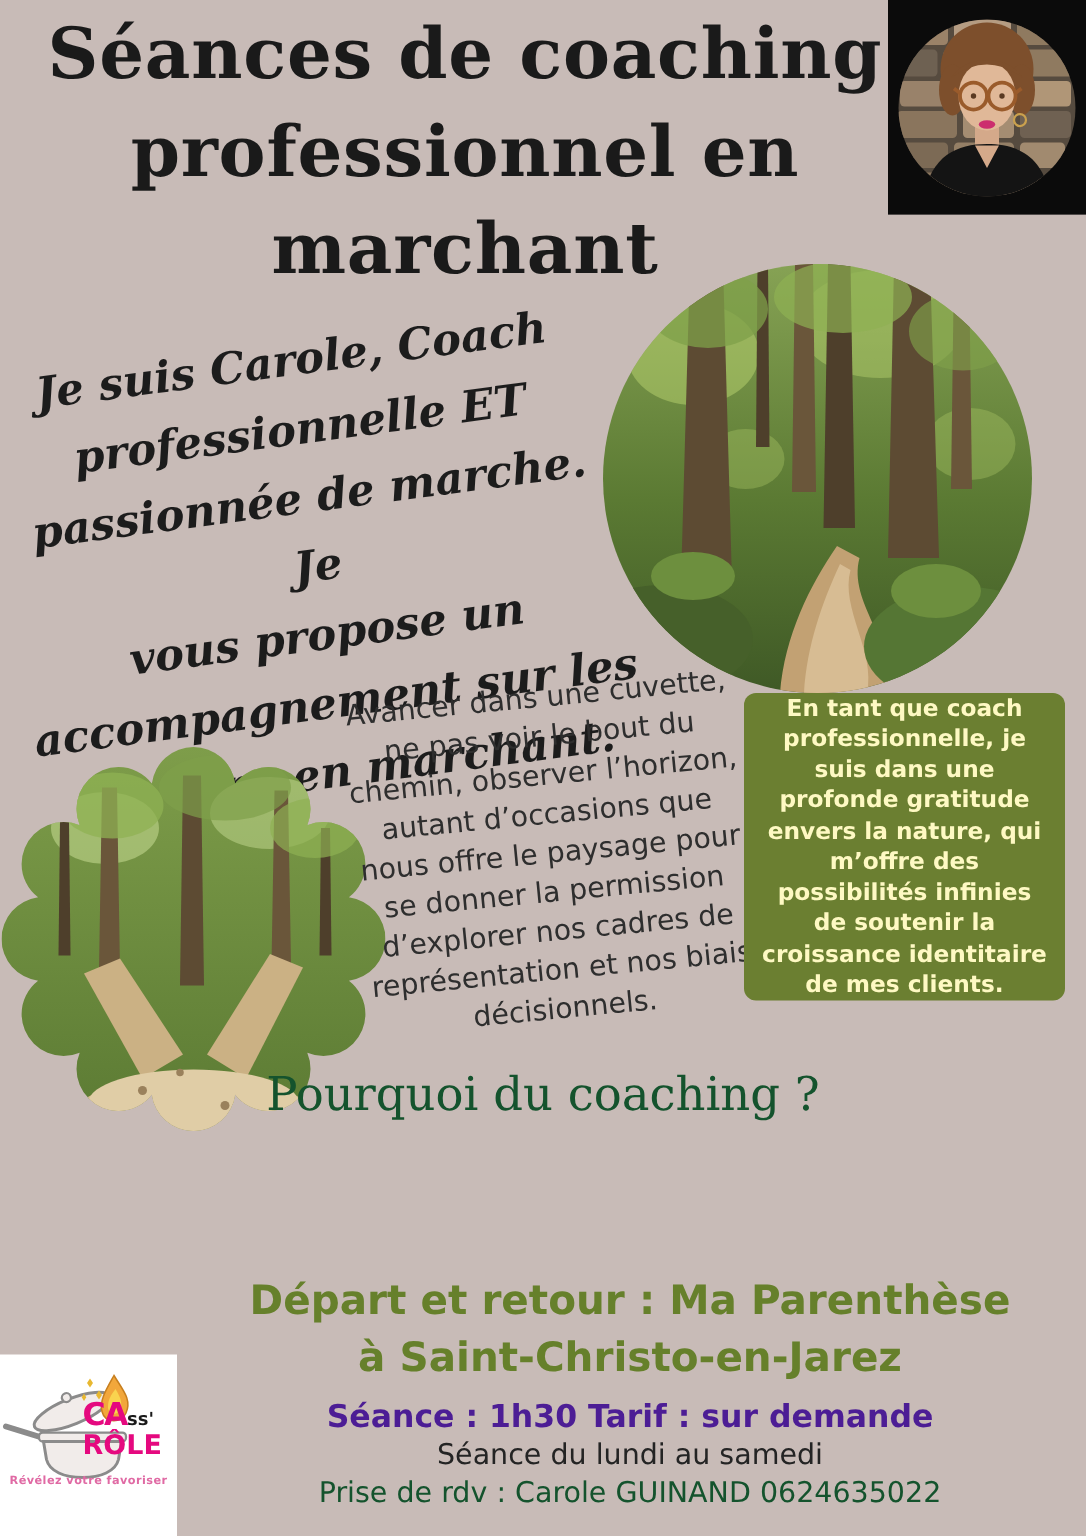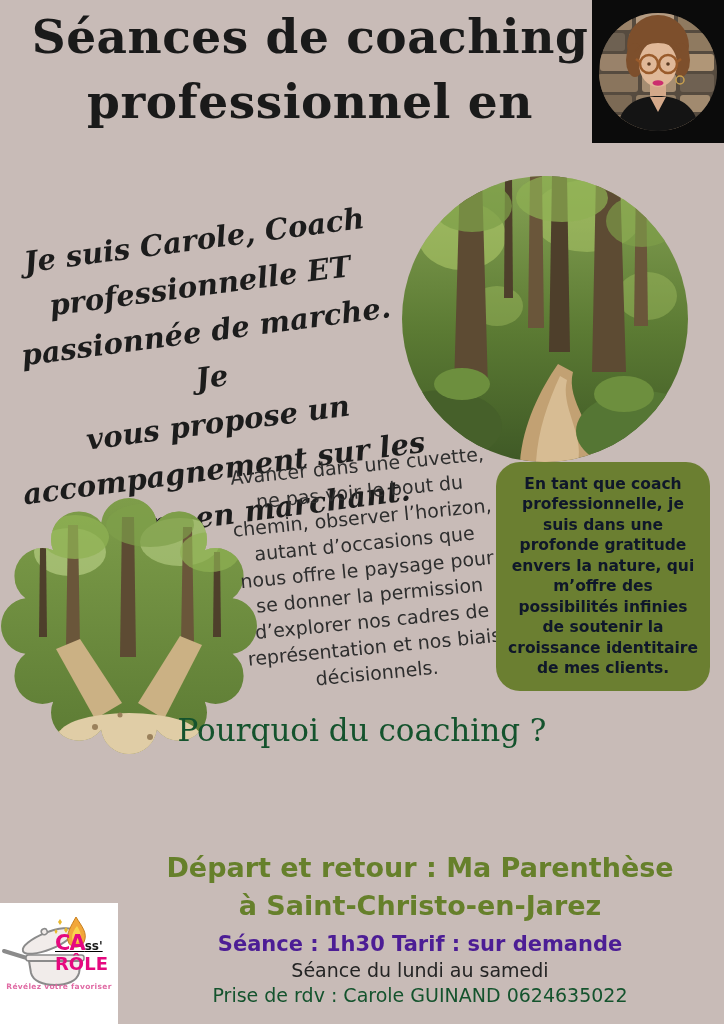--- a/index.html
+++ b/index.html
@@ -28,56 +28,57 @@
   
   .scallop-photo{position:absolute;left:0px;top:497px;width:258px;height:258px;}
   
   .observation{
     position:absolute;left:236px;top:452px;width:262px;text-align:center;
     transform:rotate(-5.5deg);font-size:19px;line-height:26px;color:#2e2e2e;
   }
   
   .gratitude{
     position:absolute;left:496px;top:462px;width:194px;
-    background:#6b7f31;border-radius:24px;padding:12px 10px;
+    background:#6b7f31;border-radius:8px;padding:0 10px;
     text-align:center;font-weight:700;font-size:15.5px;line-height:1.32;
-    color:#0f172a;
+    color:#fef9c3;
   }
   
   .why-heading{
     position:absolute;left:62px;top:712px;width:600px;text-align:center;
     font-family:"DejaVu Serif",serif;font-weight:400;font-size:31px;color:#14532d;
   }
   .reasons{
     position:absolute;left:40px;top:764px;width:644px;text-align:center;
     font-weight:700;font-size:19px;line-height:1.42;color:#1d1d1d;
   }
   
   .bottom-info{position:absolute;left:120px;top:849px;width:600px;text-align:center;}
   .location{font-weight:700;font-size:27px;line-height:38px;color:#66802b;}
   .session{margin-top:7px;font-weight:700;font-size:21px;color:#4c1d95;}
   .days{margin-top:3px;font-size:19px;color:#242424;}
   .booking{margin-top:3px;font-size:19px;color:#14532d;}
   
   .logo-box{position:absolute;left:0;top:903px;width:118px;height:121px;background:#ffffff;}
-  .logo-brand{position:absolute;left:55px;top:28px;white-space:nowrap;text-decoration:underline;}
+  .logo-brand{position:absolute;left:55px;top:28px;white-space:nowrap;}
   .brand-ca{font-weight:700;font-size:21px;color:#e5097f;letter-spacing:-1px;}
   .brand-ss{font-weight:700;font-size:12px;color:#1a1a1a;}
   .brand-role{position:absolute;left:55px;top:50px;font-weight:700;font-size:18px;color:#e5097f;letter-spacing:0;}
   .logo-tagline{position:absolute;left:0;top:79px;width:118px;text-align:center;
     font-size:7.5px;font-weight:700;color:#e06aa4;letter-spacing:.3px;}
 </style>
 </head>
 <body>
 
 <div class="poster">
 
   <div class="title">
     <div>Séances de coaching</div>
     <div>professionnel en</div>
+    <div>marchant</div>
   </div>
 
   <div class="portrait-box">
     <svg width="132" height="143" viewBox="0 0 132 143">
       <defs>
         <clipPath id="pclip">
             <circle cx="66" cy="72" r="59"></circle>
           </clipPath>
       </defs>
       <rect width="132" height="143" fill="#0b0b0b"></rect>

